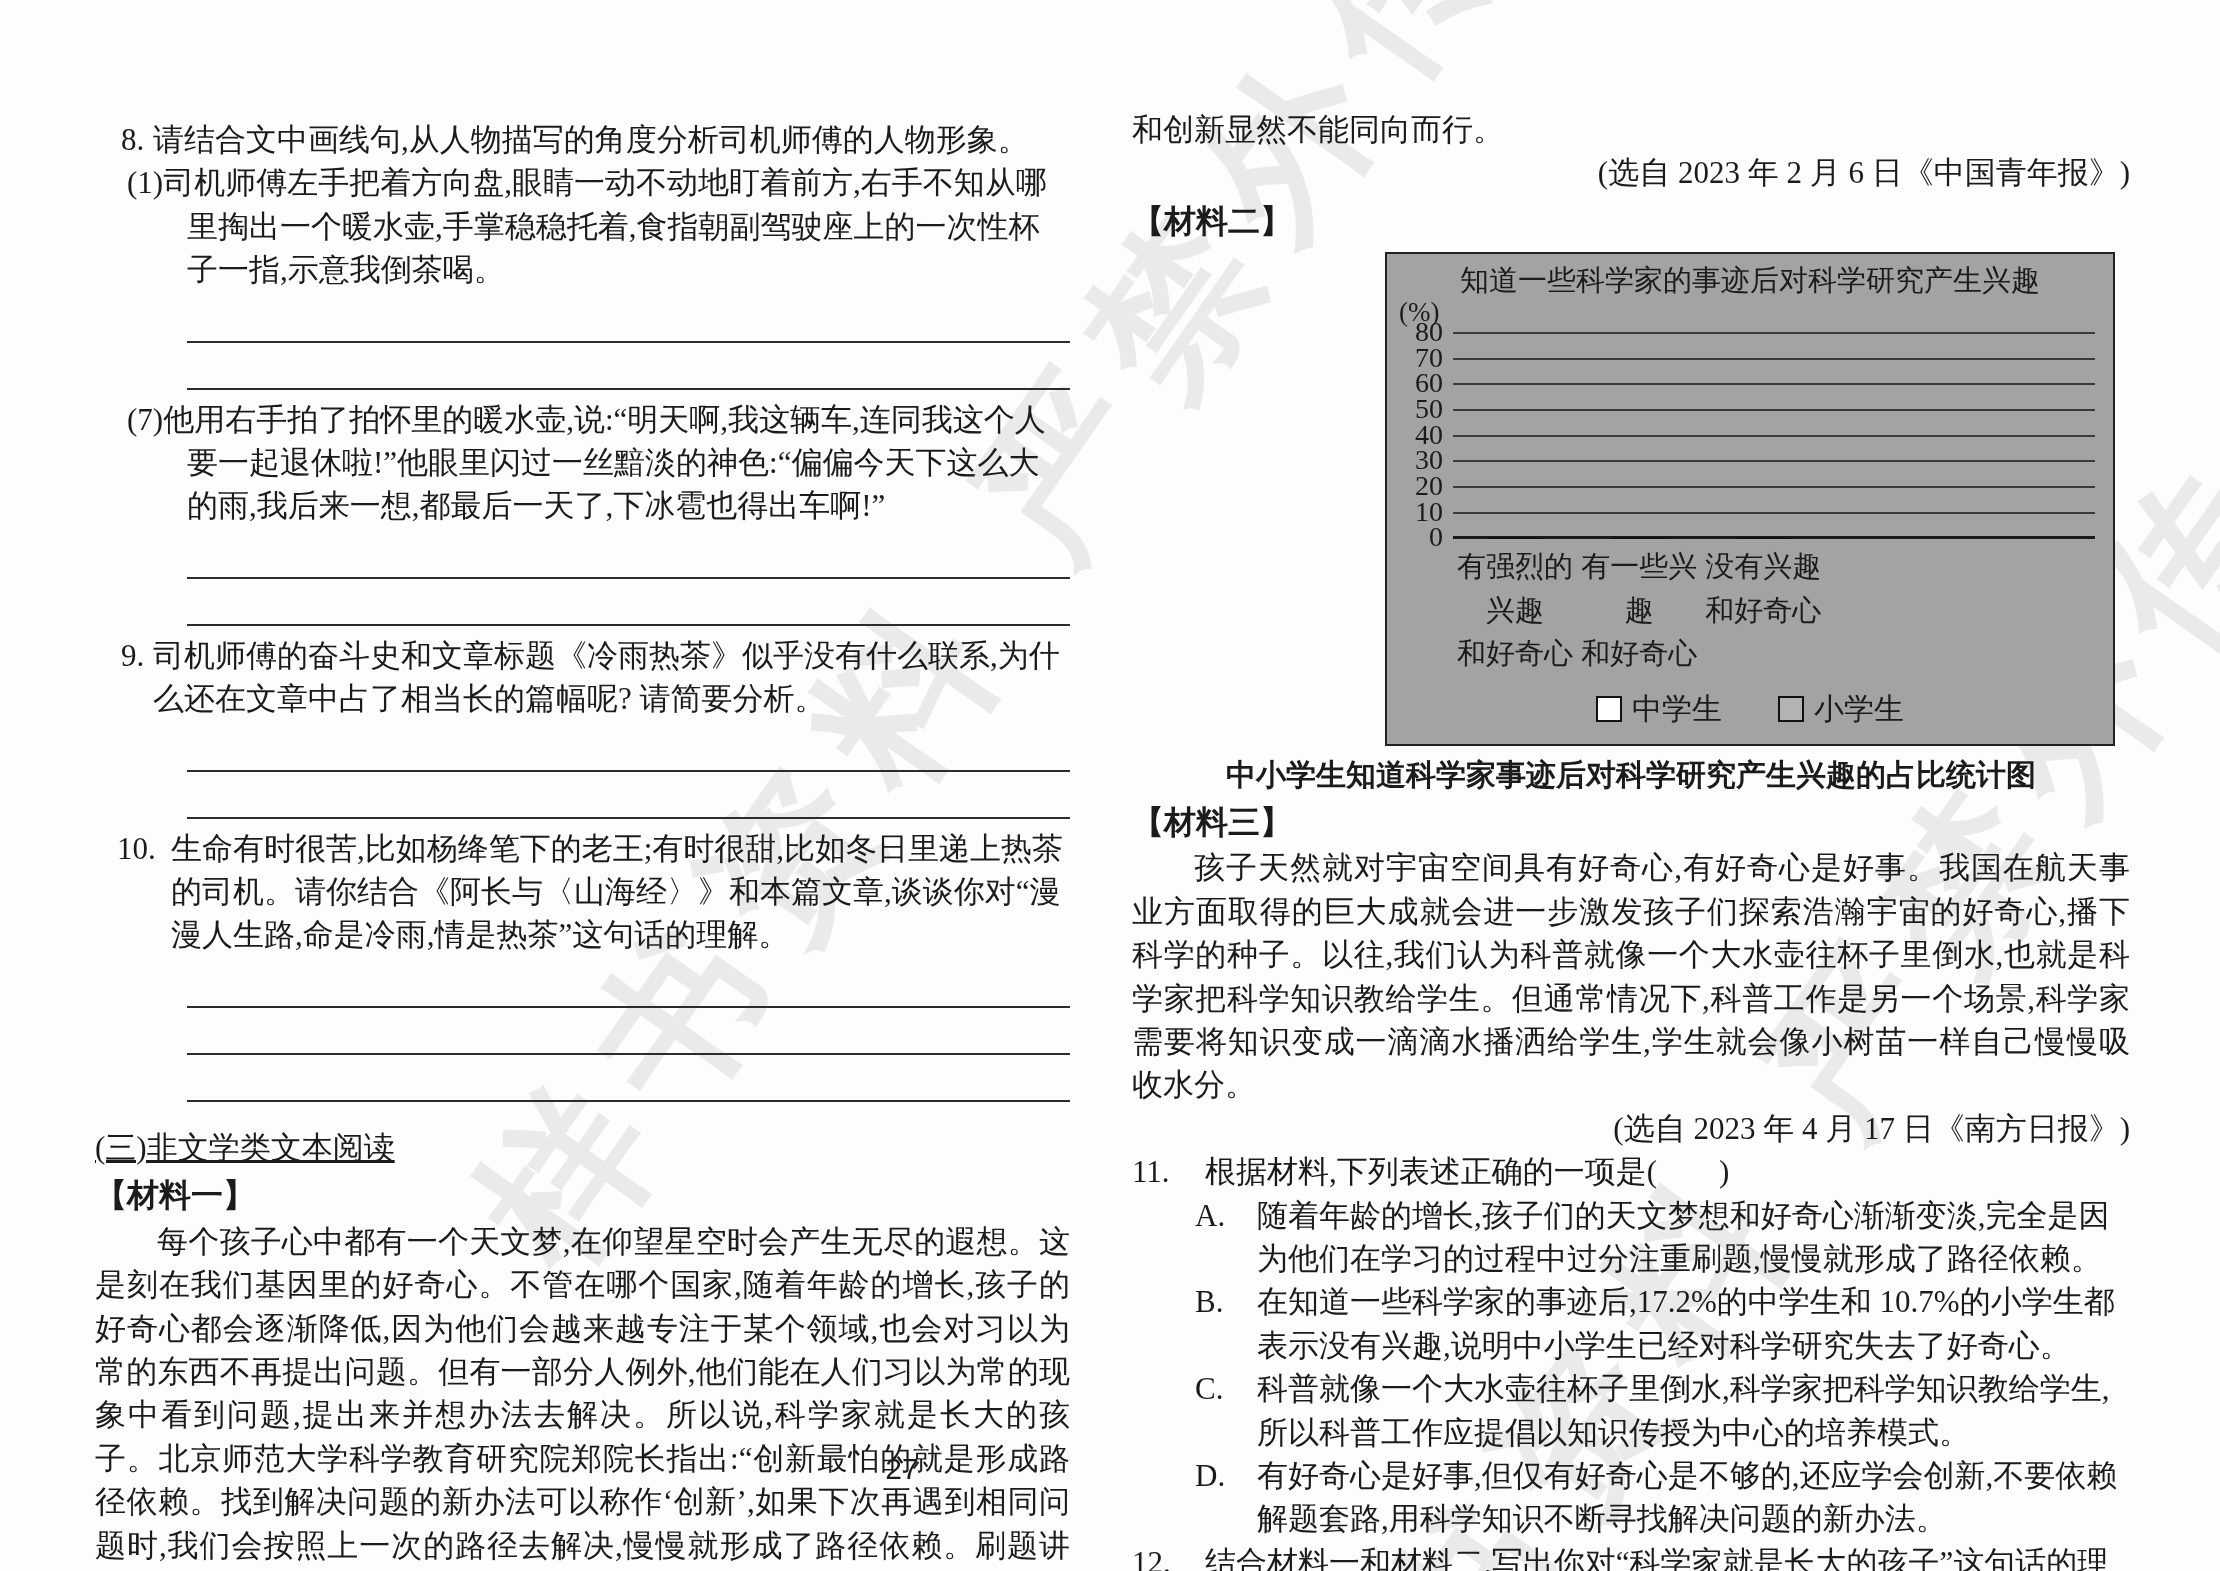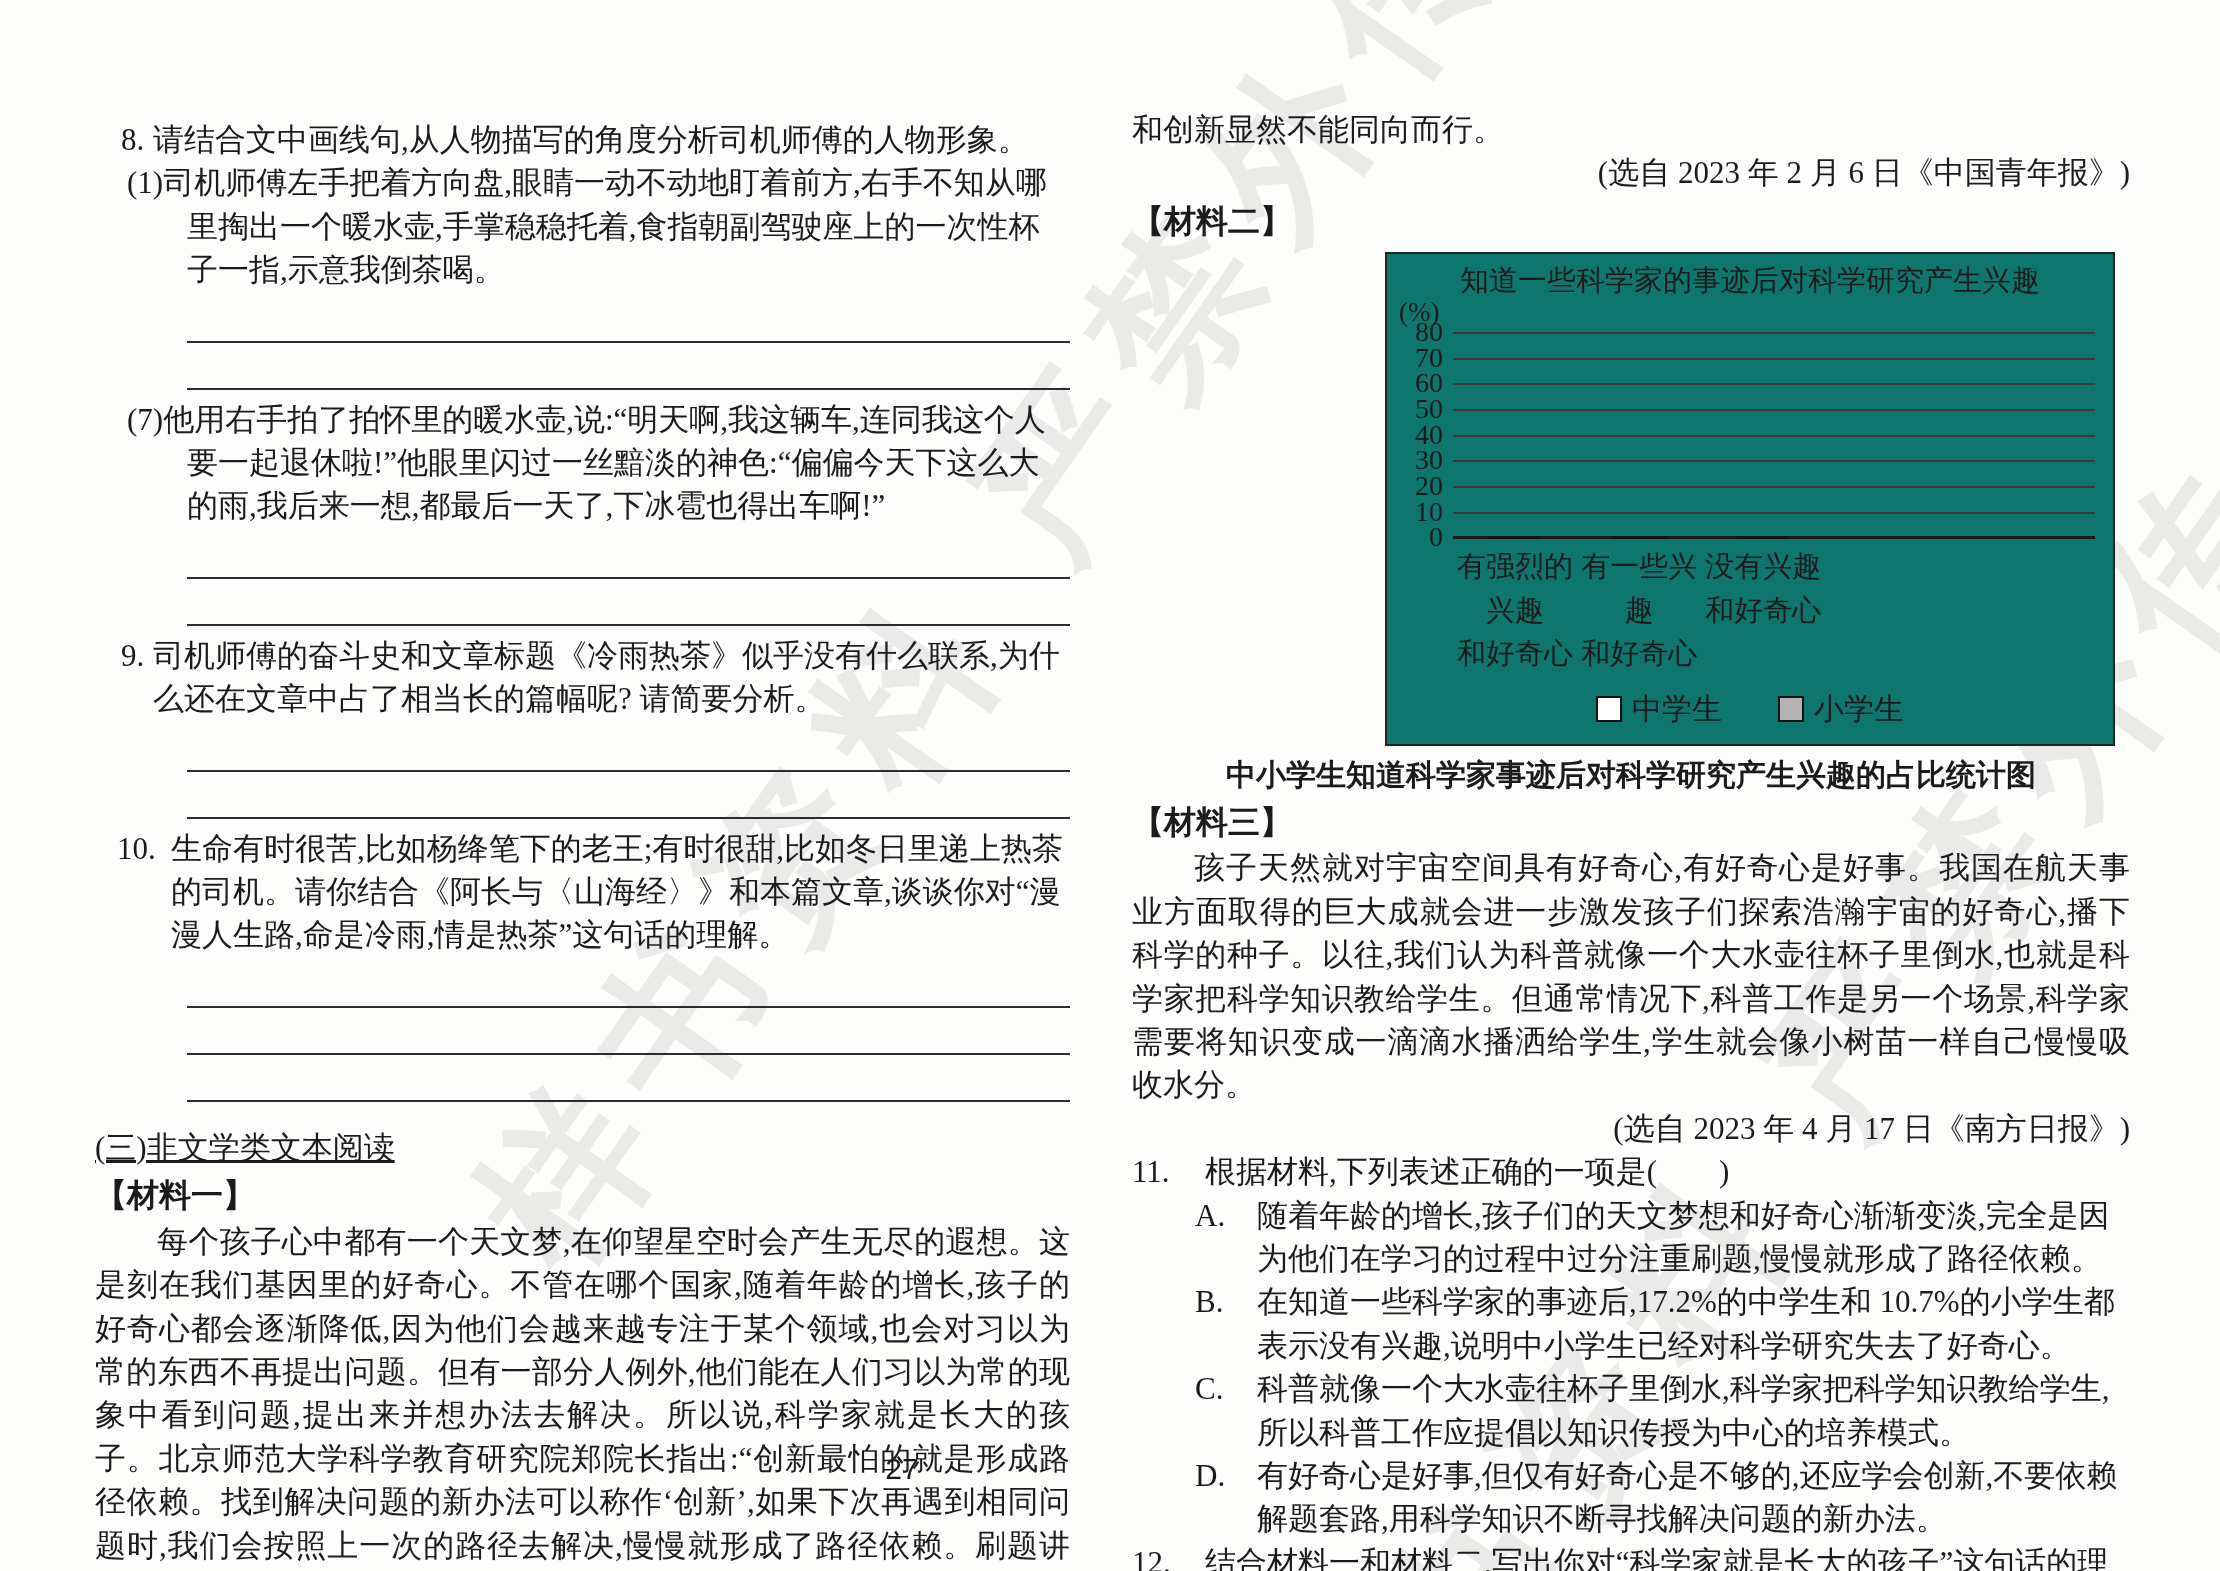--- a/index.html
+++ b/index.html
@@ -30,21 +30,21 @@
   .mat-label{
     font-family:"Liberation Sans","DejaVu Sans",sans-serif;
     font-weight:bold;font-size:32px;margin:4px 0 2px;
   }
   .mat-para{text-align:justify;text-indent:2em;}
   .source{text-align:right;}
 
   
   .chart-wrap{
     margin:8px 0 0 253px;width:730px;box-sizing:border-box;
-    border:2.5px solid #222;padding:8px 10px 14px;background:#0f766e;
+    border:2.5px solid #222;padding:8px 10px 14px;background:#a3a3a3;
   }
   .chart-title{font-size:29px;text-align:center;line-height:1.25;}
   .chart-unit{font-size:27px;line-height:1.05;margin-left:2px;}
   .plot{position:relative;height:205px;margin:8px 8px 0 56px;}
   .grid{position:absolute;left:0;right:0;height:0;border-top:2px solid #3a3a3a;}
   .grid.base{border-top-width:3px;border-top-color:#1a1a1a;}
   .grid .ylab{
     position:absolute;left:-58px;top:-16px;width:48px;text-align:right;
     font-size:28px;line-height:1;
   }

